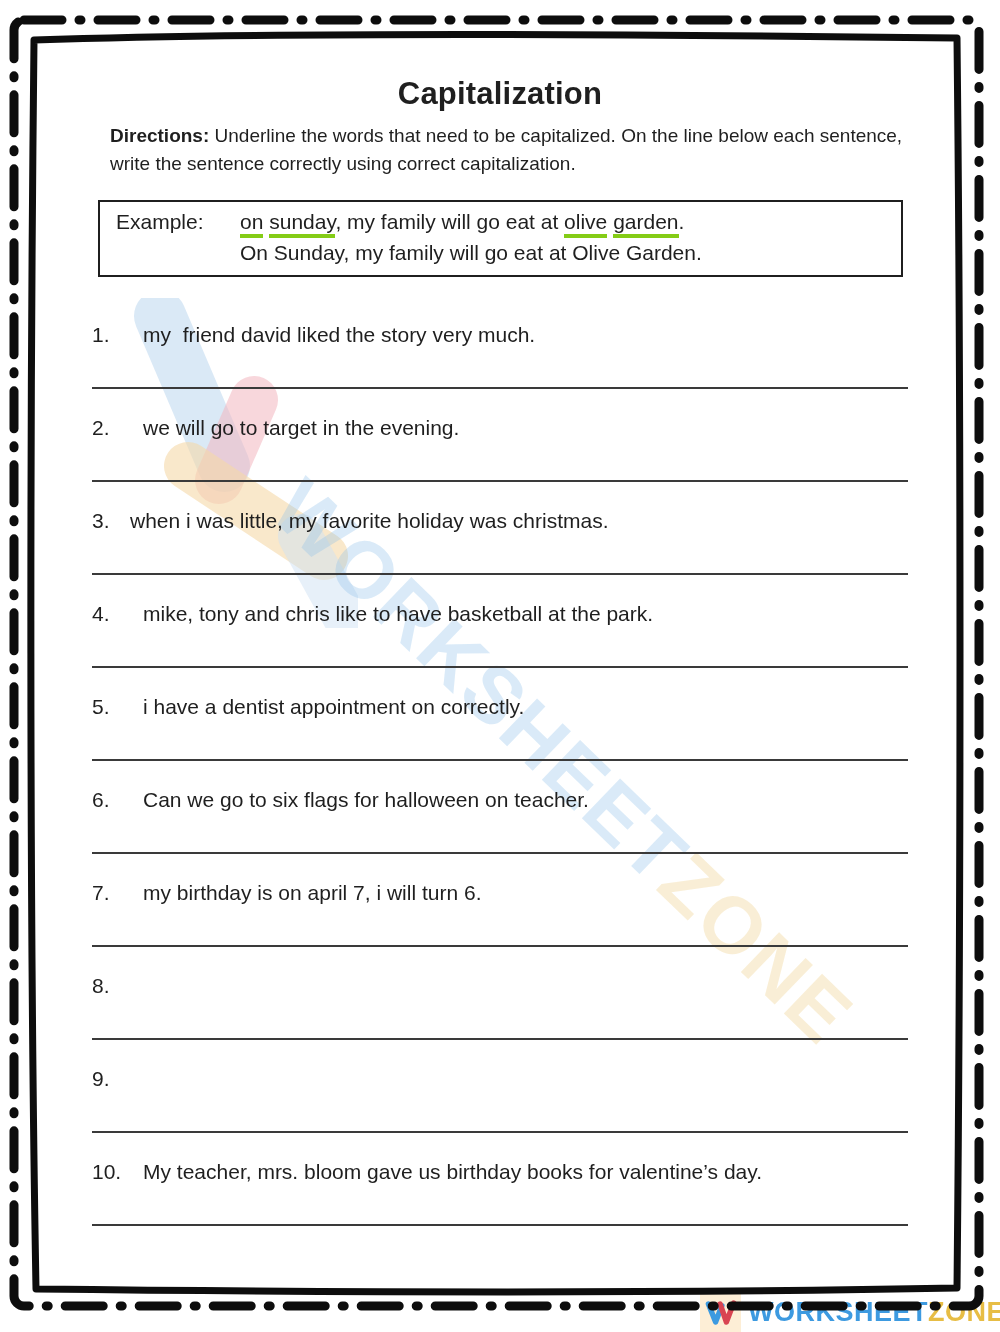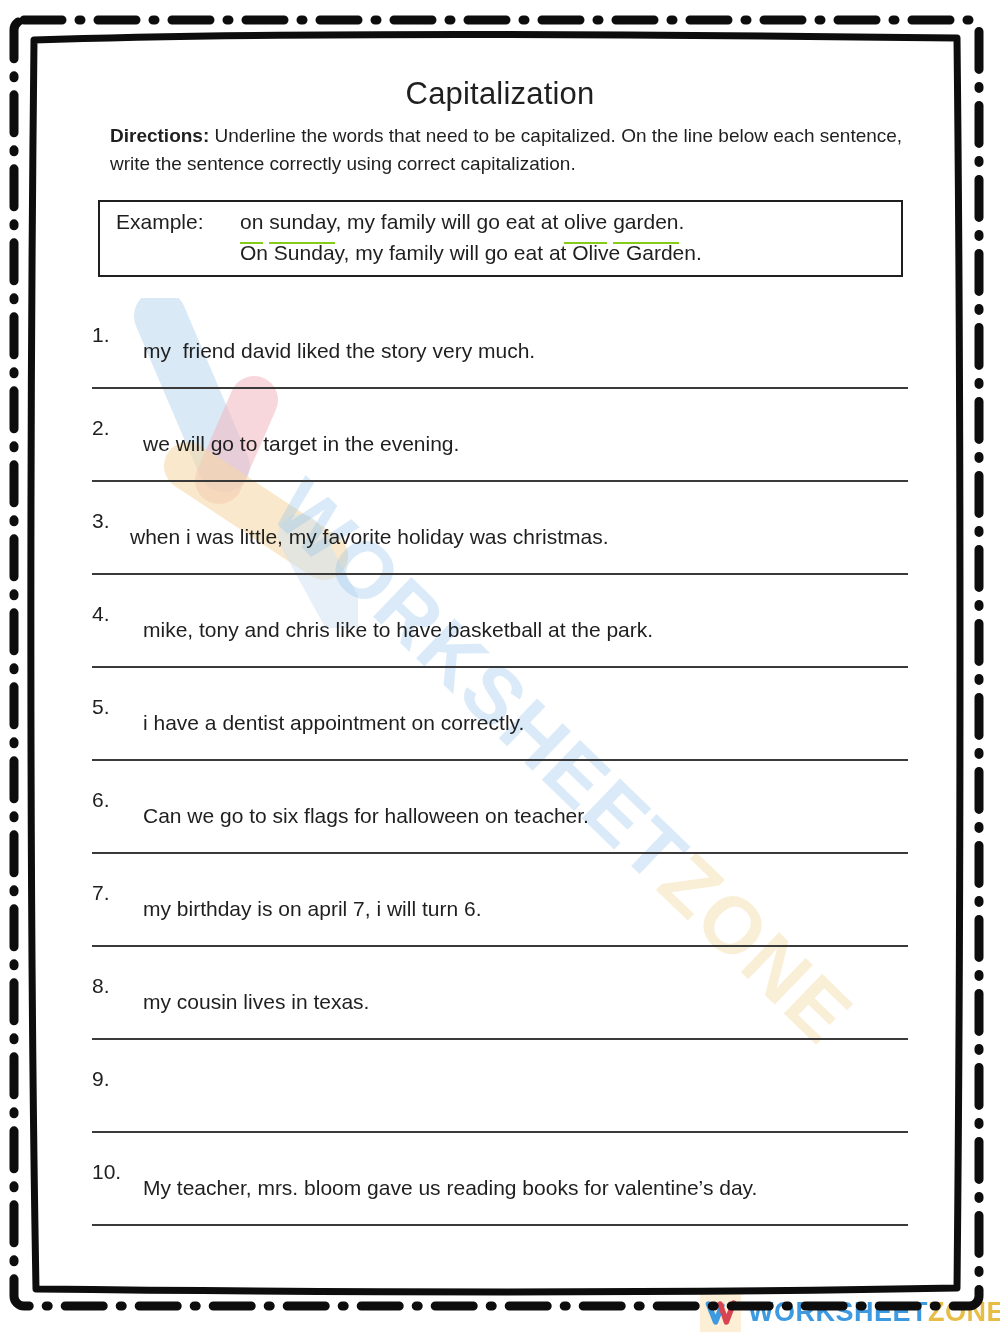--- a/index.html
+++ b/index.html
@@ -14,38 +14,38 @@
     transform:rotate(44deg);transform-origin:0 0;
     font-size:80px;font-weight:bold;letter-spacing:2px;white-space:nowrap;
     opacity:.32;
   }
   .wm-text .wm-blue{color:#8ec1ea;}
   .wm-text .wm-gold{color:#eecd82;}
   
   .content{position:relative;z-index:2;}
   .title{
     position:absolute;top:76px;left:0;width:1000px;text-align:center;
-    font-size:31px;font-weight:normal;letter-spacing:.2px;
+    font-size:31px;font-weight:bold;letter-spacing:.2px;
   }
   .directions{
     position:absolute;left:92px;top:122px;width:800px;
     font-size:19px;line-height:28px;margin-left:18px;
   }
   .bold{font-weight:bold;}
   .example-box{
     position:absolute;left:98px;top:200px;width:801px;height:73px;
     border:2px solid #1f1f1f;font-size:21px;background:transparent;
   }
   .ex-label{position:absolute;left:16px;top:8px;}
   .ex-line1{position:absolute;left:140px;top:8px;white-space:pre-wrap;}
   .ex-line2{position:absolute;left:140px;top:39px;white-space:pre-wrap;}
-  .u{border-bottom:2px solid #84cc16;padding-bottom:9px;}
+  .u{border-bottom:4px solid #84cc16;padding-bottom:1px;}
   .item{position:absolute;left:92px;width:816px;height:92px;}
   .item .num{position:absolute;left:0;top:0;font-size:21px;}
-  .item .txt{position:absolute;left:51px;top:16px;font-size:21px;white-space:pre-wrap;}
+  .item .txt{position:absolute;left:51px;top:0;font-size:21px;white-space:pre-wrap;}
   .item.tight .txt{left:38px;}
   .item .rule{
     position:absolute;left:0;width:816px;top:64px;height:0;
     border-bottom:2px solid #3a3a3a;
   }
   
   .border-svg{position:absolute;left:0;top:0;z-index:5;pointer-events:none;}
   
   .footer-logo{
     position:absolute;left:700px;top:1293px;height:39px;z-index:4;
@@ -118,30 +118,29 @@
       <span class="txt">Can we go to six flags for halloween on teacher.</span>
       <div class="rule"></div>
     </div>
     <div class="item" style="top:881px">
       <span class="num">7.</span>
       <span class="txt">my birthday is on april 7, i will turn 6.</span>
       <div class="rule"></div>
     </div>
     <div class="item" style="top:974px">
       <span class="num">8.</span>
-      <span class="txt">my cousin lives in texas.</span>
       <div class="rule"></div>
     </div>
     <div class="item" style="top:1067px">
       <span class="num">9.</span>
       <div class="rule"></div>
     </div>
     <div class="item" style="top:1160px">
       <span class="num">10.</span>
-      <span class="txt">My teacher, mrs. bloom gave us reading books for valentine’s day.</span>
+      <span class="txt">My teacher, mrs. bloom gave us birthday books for valentine’s day.</span>
       <div class="rule"></div>
     </div>
   </div>
 
   <div class="footer-logo">
     <div class="w-badge">
       <svg width="36" height="30" viewBox="0 0 40 32">
         <path d="M6 6 L14 26 L21 8" stroke="#3d9ae0" stroke-width="6" stroke-linecap="round" stroke-linejoin="round" fill="none"></path>
         <path d="M19 6 L26 26 L34 5" stroke="#d94452" stroke-width="6" stroke-linecap="round" stroke-linejoin="round" fill="none"></path>
       </svg>

